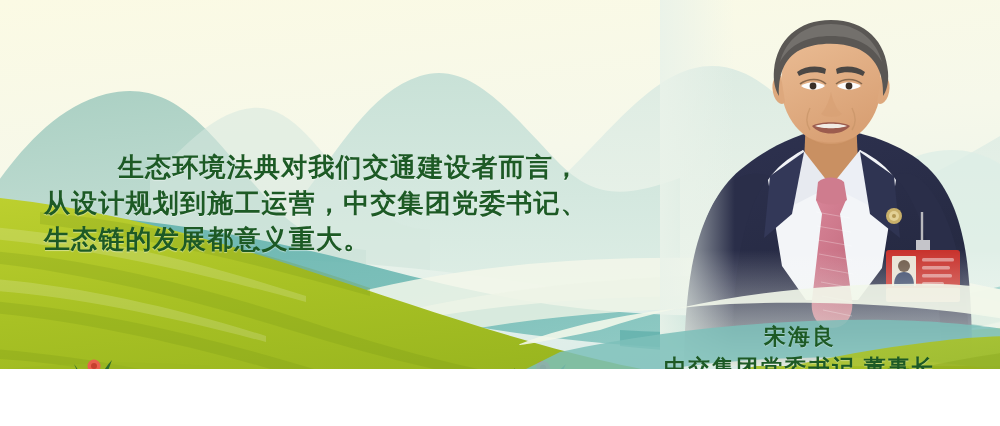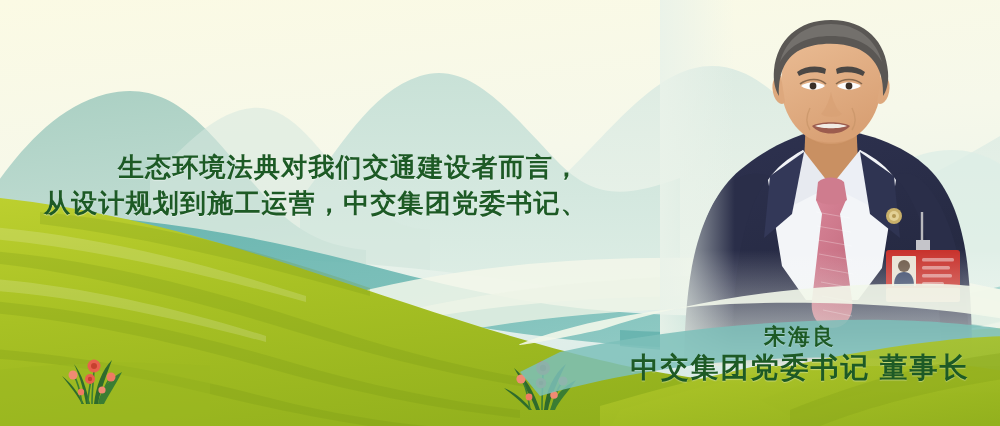--- a/index.html
+++ b/index.html
@@ -1,21 +1,21 @@
 <!DOCTYPE html>
 <html><head>
 <meta charset="utf-8">
 <style>
   html,body{margin:0;padding:0;background:#fff;}
   body{font-family:"Liberation Serif","DejaVu Serif",serif;}
 
   #banner{
     position:relative;
     width:1000px;
-    height:426px;
+    height:369px;
     overflow:hidden;
     background:#fbfae6;
   }
   #banner svg.layer{
     position:absolute;
     left:0; top:0;
     width:1000px; height:426px;
     display:block;
   }
 
@@ -59,21 +59,21 @@
     text-align:center;
     font-family:"Liberation Serif","DejaVu Serif",serif;
     font-weight:bold;
     color:#1d5a25;
     text-shadow:0 1px 1px rgba(255,255,255,0.35);
     white-space:nowrap;
   }
   #nameblock .nline{display:block;letter-spacing:2px;}
   #nameblock .n1{font-size:22px;line-height:30px;}
   #nameblock .n2{font-size:22px;line-height:30px;}
-  #nameblock .n3{font-size:28px;line-height:32px;}
+  #nameblock .n3{font-size:22px;line-height:32px;}
 </style>
 </head>
 <body>
 
 <div id="banner">
 
   <svg class="layer" viewBox="0 0 1000 426" preserveAspectRatio="none">
     <defs>
       <linearGradient id="gSky" x1="0" y1="0" x2="0.25" y2="1">
         <stop offset="0%" stop-color="#fbfae4"></stop>
@@ -334,20 +334,21 @@
   <svg class="layer" style="z-index:35;pointer-events:none;" viewBox="0 0 1000 426" preserveAspectRatio="none">
     <path d="M600,330 C700,296 820,282 940,284 C970,285 995,288 1010,291 L1010,320 C930,306 830,300 730,304 C650,308 570,324 520,344 C512,348 560,338 600,330 Z" fill="#f2f7ea" opacity="0.9"></path>
     <path d="M560,352 C660,330 780,318 890,320 C940,321 985,326 1010,330 L1010,372 C950,362 880,356 800,358 C700,360 610,376 540,396 L520,372 Z" fill="#7cc0ba" opacity="0.85"></path>
     <path d="M620,410 C720,380 830,354 930,342 C960,338 990,336 1010,336 L1010,446 L600,446 Z" fill="url(#gGrassBR)" opacity="0.9"></path>
     <path d="M790,410 C860,382 930,362 1010,352 L1010,378 C940,388 870,406 820,426 L790,426 Z" fill="#82a018" opacity="0.3"></path>
   </svg>
 
   <div id="quote">
     <span class="qline indent">生态环境法典对我们交通建设者而言，</span>
     <span class="qline">从设计规划到施工运营，中交集团党委书记、</span>
+    <span class="qline">生态链的发展都意义重大。</span>
   </div>
 
   <div id="nameblock">
     <span class="nline n1">宋海良</span>
     <span class="nline n3">中交集团党委书记 董事长</span>
   </div>
 
 </div>
 
 </body></html>

